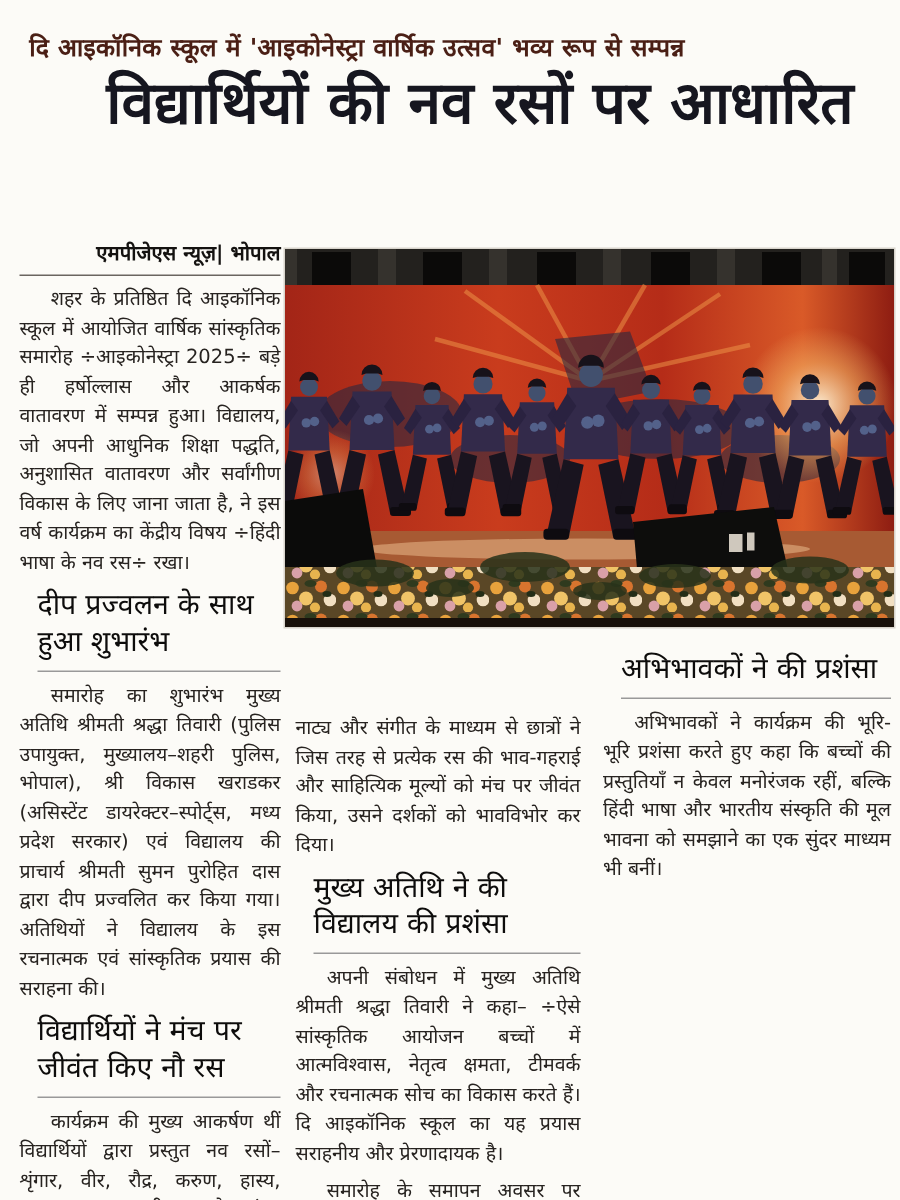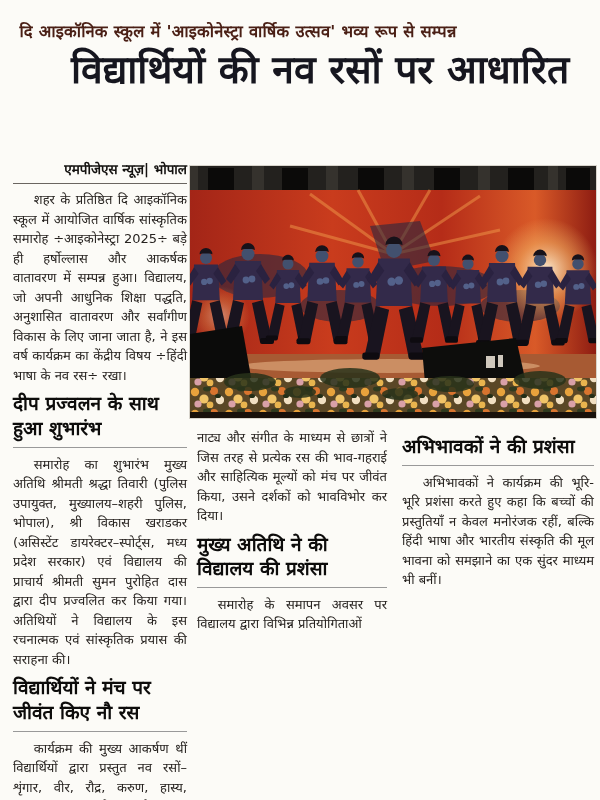--- a/index.html
+++ b/index.html
@@ -10,24 +10,24 @@
   body{background:#e9e7e2; font-family:"DejaVu Sans","Liberation Sans",sans-serif;}
   .page{position:relative;width:600px;height:800px;margin:0 auto;background:var(--paper);
         overflow:hidden; box-shadow:0 0 4px rgba(0,0,0,.25);}
   .kicker{position:absolute;top:19px;left:0;width:476px;text-align:center;
           font-size:16.5px;font-weight:700;color:var(--kicker);white-space:nowrap;letter-spacing:.2px;}
   .headline{position:absolute;top:46px;left:0;width:576px;text-align:center;color:var(--headline);
             font-weight:700;line-height:1.22;padding-left:32px;}
   .headline .hl{display:block;font-size:39px;white-space:nowrap;}
   .col{position:absolute;color:var(--ink);font-size:13px;line-height:1.5;text-align:justify;}
   .col p{margin:0 0 6px 0;text-indent:1.6em;}
-  .col p.cont{text-indent:0;}
+  .col p.cont{text-indent:0;margin-top:48px;}
   .byline{font-size:13.5px;font-weight:700;color:var(--byline);text-align:right;text-indent:0;
           border-bottom:1.5px solid #6a6560;padding-bottom:4px;margin:0 0 7px 0;}
-  h3.subhead{font-size:19px;line-height:1.3;font-weight:700;color:#0d0c0b;margin:6px 0 7px 0;
+  h3.subhead{font-size:19px;line-height:1.3;font-weight:400;color:#0d0c0b;margin:6px 0 7px 12px;
              padding-bottom:6px;border-bottom:1.5px solid var(--rule);text-align:left;text-indent:0;}
   .col-left{left:13px;top:159px;width:174px;}
   .col-mid{left:197px;top:428px;width:190px;}
   .col-right{left:402px;top:428px;width:192px;}
   .photo{position:absolute;left:190px;top:166px;width:406px;height:252px;background:#14100f;
          outline:1px solid #d8d4cc;}
   .photo svg{display:block;width:100%;height:100%;}
 </style>
 </head>
 <body>
@@ -156,20 +156,21 @@
     <p>शहर के प्रतिष्ठित दि आइकॉनिक स्कूल में आयोजित वार्षिक सांस्कृतिक समारोह ÷आइकोनेस्ट्रा 2025÷ बड़े ही हर्षोल्लास और आकर्षक वातावरण में सम्पन्न हुआ। विद्यालय, जो अपनी आधुनिक शिक्षा पद्धति, अनुशासित वातावरण और सर्वांगीण विकास के लिए जाना जाता है, ने इस वर्ष कार्यक्रम का केंद्रीय विषय ÷हिंदी भाषा के नव रस÷ रखा।</p>
     <h3 class="subhead">दीप प्रज्वलन के साथ हुआ शुभारंभ</h3>
     <p>समारोह का शुभारंभ मुख्य अतिथि श्रीमती श्रद्धा तिवारी (पुलिस उपायुक्त, मुख्यालय–शहरी पुलिस, भोपाल), श्री विकास खराडकर (असिस्टेंट डायरेक्टर–स्पोर्ट्स, मध्य प्रदेश सरकार) एवं विद्यालय की प्राचार्य श्रीमती सुमन पुरोहित दास द्वारा दीप प्रज्वलित कर किया गया। अतिथियों ने विद्यालय के इस रचनात्मक एवं सांस्कृतिक प्रयास की सराहना की।</p>
     <h3 class="subhead">विद्यार्थियों ने मंच पर जीवंत किए नौ रस</h3>
     <p>कार्यक्रम की मुख्य आकर्षण थीं विद्यार्थियों द्वारा प्रस्तुत नव रसों–शृंगार, वीर, रौद्र, करुण, हास्य, अद्भुत, भयानक, बीभत्स और शांत–पर आधारित रंगारंग प्रस्तुतियाँ। नृत्य,</p>
   </div>
 
   <div class="col col-mid">
     <p class="cont">नाट्य और संगीत के माध्यम से छात्रों ने जिस तरह से प्रत्येक रस की भाव-गहराई और साहित्यिक मूल्यों को मंच पर जीवंत किया, उसने दर्शकों को भावविभोर कर दिया।</p>
     <h3 class="subhead">मुख्य अतिथि ने की विद्यालय की प्रशंसा</h3>
+    <p>अपनी संबोधन में मुख्य अतिथि श्रीमती श्रद्धा तिवारी ने कहा– ÷ऐसे सांस्कृतिक आयोजन बच्चों में आत्मविश्वास, नेतृत्व क्षमता, टीमवर्क और रचनात्मक सोच का विकास करते हैं। दि आइकॉनिक स्कूल का यह प्रयास सराहनीय और प्रेरणादायक है।</p>
     <p>समारोह के समापन अवसर पर विद्यालय द्वारा विभिन्न प्रतियोगिताओं</p>
   </div>
 
   <div class="col col-right">
     <h3 class="subhead">अभिभावकों ने की प्रशंसा</h3>
     <p>अभिभावकों ने कार्यक्रम की भूरि-भूरि प्रशंसा करते हुए कहा कि बच्चों की प्रस्तुतियाँ न केवल मनोरंजक रहीं, बल्कि हिंदी भाषा और भारतीय संस्कृति की मूल भावना को समझाने का एक सुंदर माध्यम भी बनीं।</p>
   </div>
 
 </div>
 

